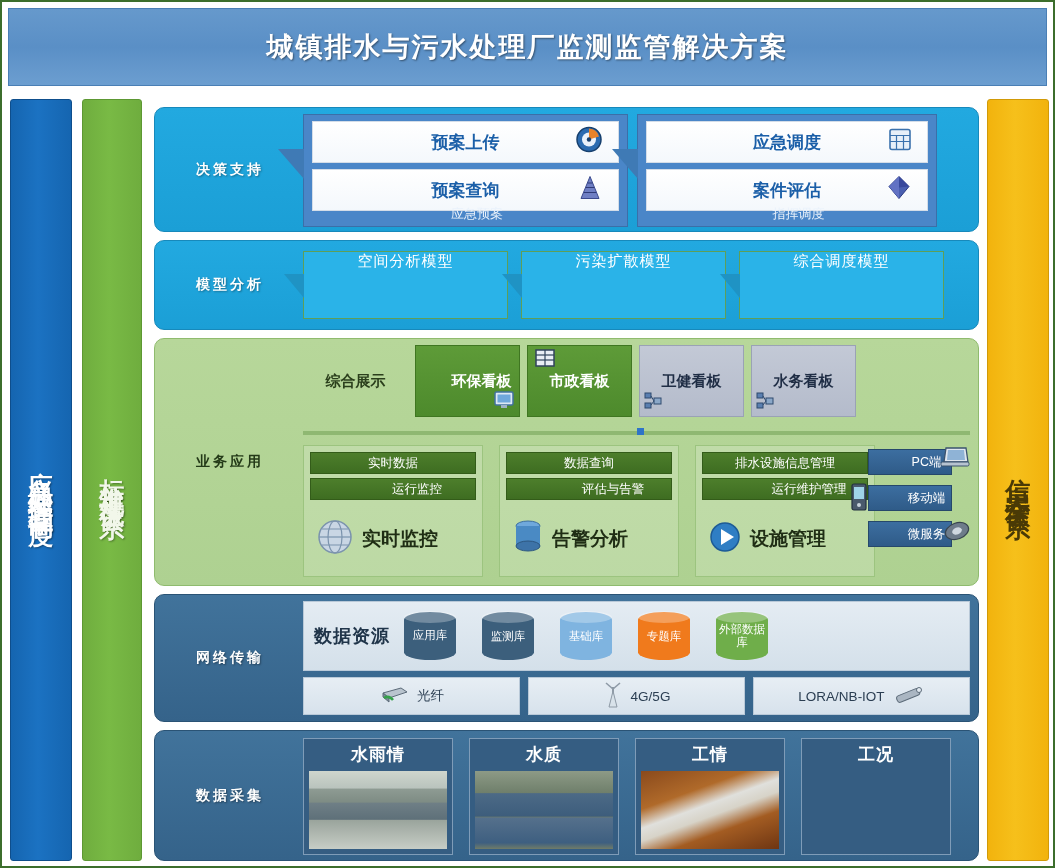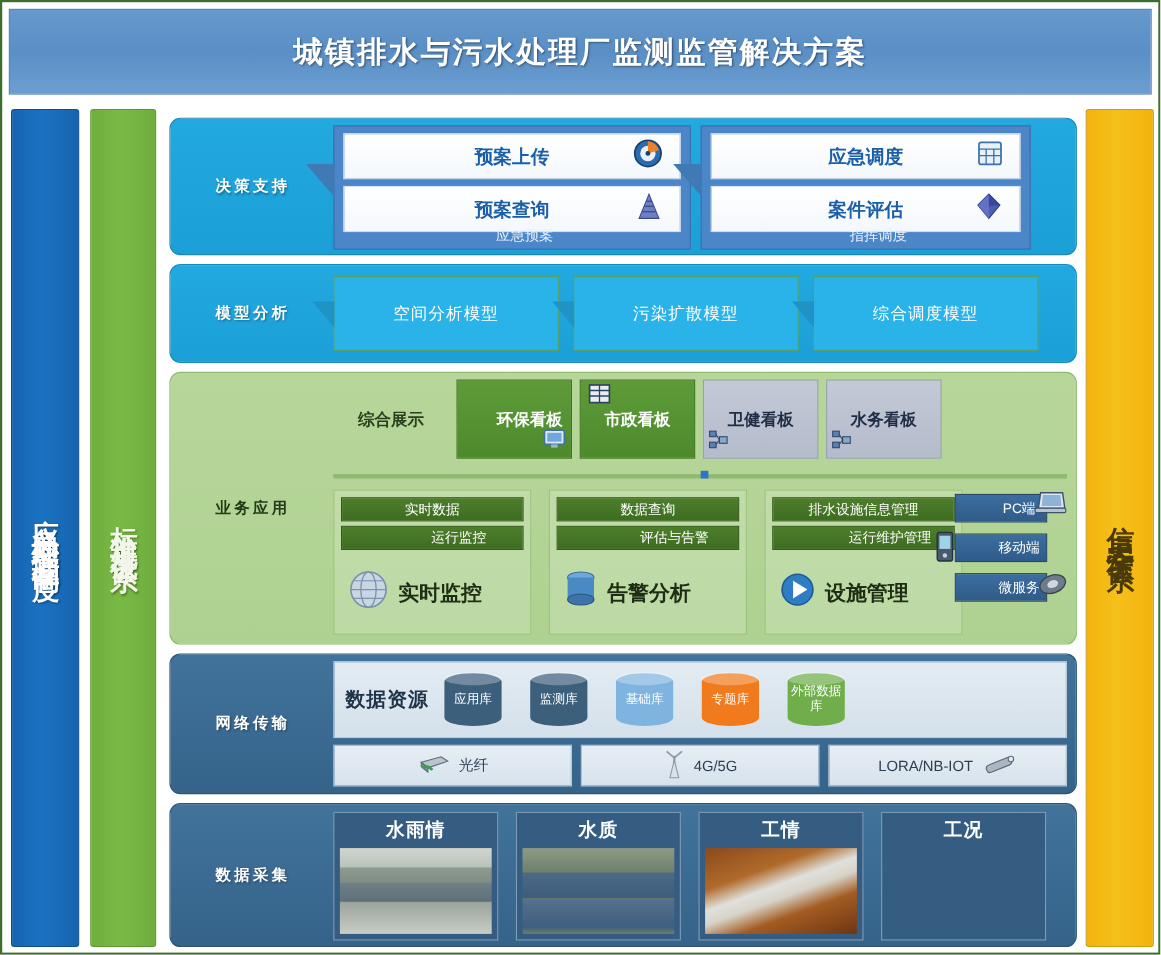--- a/index.html
+++ b/index.html
@@ -107,21 +107,21 @@
   
   #row-model {
     top: 238px; height: 90px;
     background: linear-gradient(180deg,#22a9e0,#1b9fd6);
     border:1px solid #1789bb;
   }
   #row-model .row-label { color:#ffffff; text-shadow:1px 1px 2px rgba(0,0,0,.35); }
   .model-card {
     position:absolute; top:10px; height:68px; width:205px;
     background:#2ab3e8; border:1px solid #5e9f58;
-    display:flex; align-items:center; justify-content:center;
+    display:flex; align-items:flex-start; justify-content:center;
     font-size:15px; color:#ffffff; letter-spacing:1px;
   }
   .model-card::before {
     content:""; position:absolute; left:-20px; top:22px;
     border-style: solid; border-width: 0 20px 24px 0;
     border-color: transparent #1f93c4 transparent transparent;
   }
   #model-1 { left:148px; }
   #model-2 { left:366px; }
   #model-3 { left:584px; }
@@ -485,21 +485,21 @@
       </div>
     </div>
   </div>
 
   <div class="row" id="row-network">
     <div class="row-label">网络传输</div>
 
     <div class="net-top">
       <div class="net-res-label">数据资源</div>
       <div class="db-row">
-        <div class="db" style="background:#3c5f7c;">
+        <div class="db" style="background:#3c5f7c;font-family:Liberation Mono, monospace;">
           <span>应用库</span>
         </div>
         <div class="db" style="background:#3c5f7c;">
           <span>监测库</span>
         </div>
         <div class="db" style="background:#7fb4e0;">
           <span>基础库</span>
         </div>
         <div class="db" style="background:#f07a1c;">
           <span>专题库</span>

